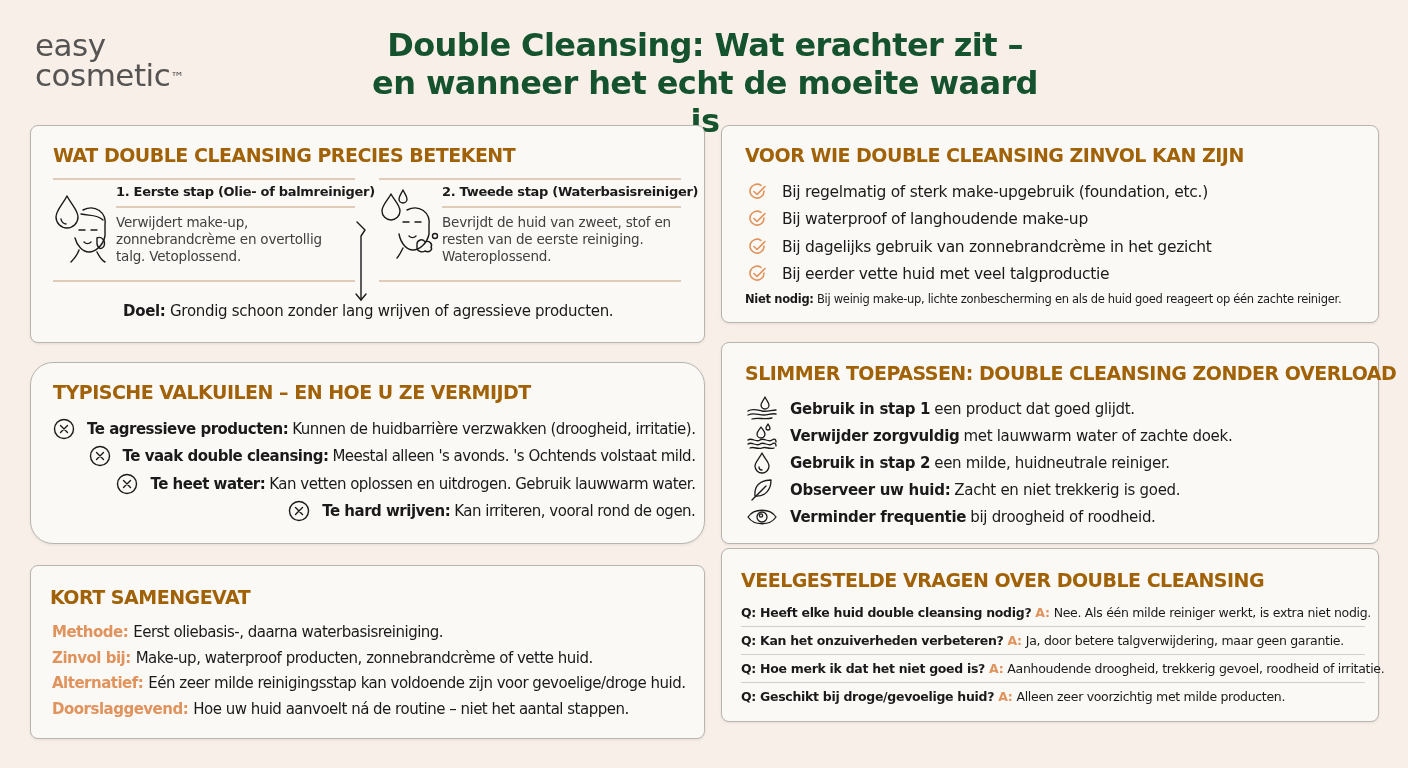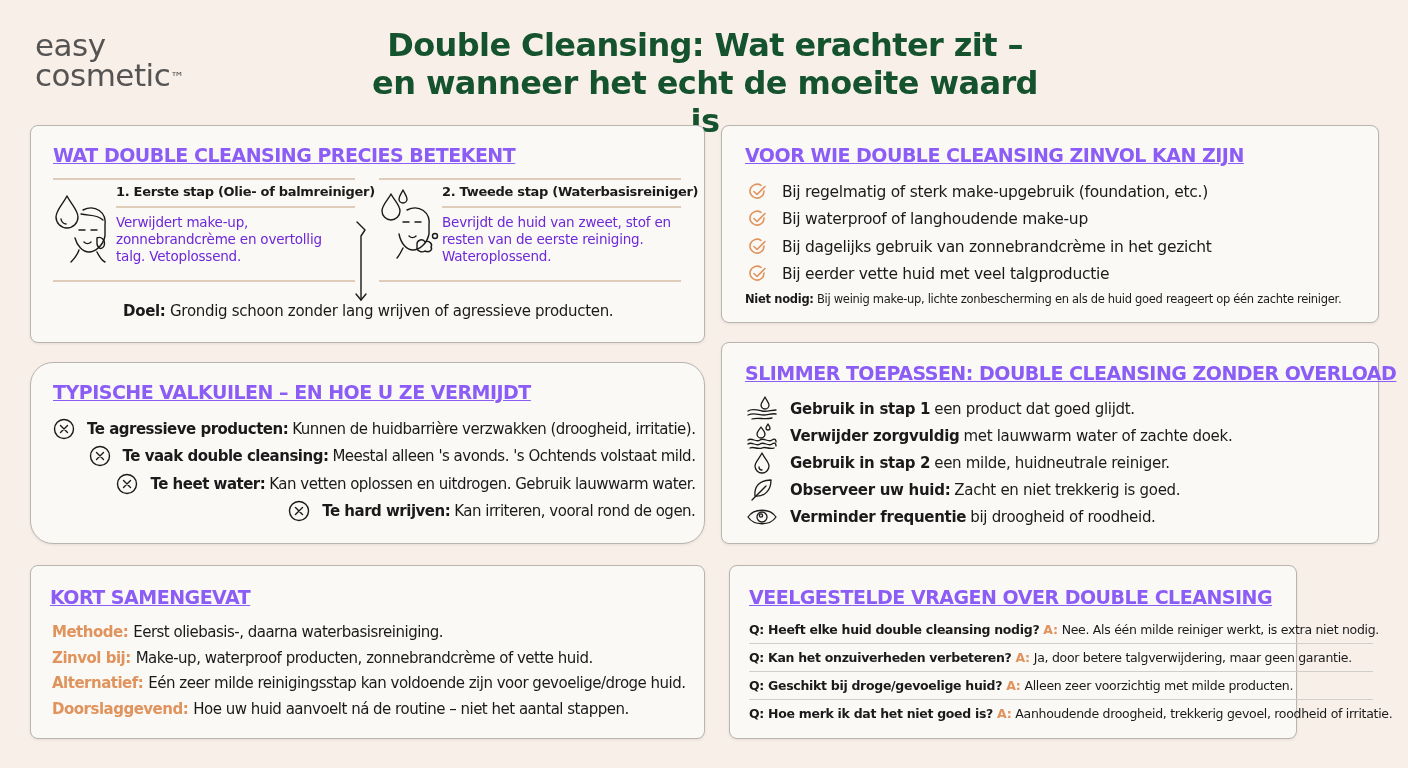--- a/index.html
+++ b/index.html
@@ -21,37 +21,36 @@
     text-align: center; font-size: 32px; line-height: 38px; color: #14532d;
     letter-spacing: -0.6px;
   }
   .title b { font-weight: bold; }
   .card {
     position: absolute; background: #fbf9f6;
     border: 1.5px solid #b8b4ae; border-radius: 8px;
     box-shadow: 0 1px 3px rgba(0,0,0,0.08);
   }
   .card h2 {
-    font-size: 19px; font-weight: bold; color: #8b5cf6; letter-spacing: -0.5px;
+    font-size: 19px; font-weight: bold; color: #a16207; letter-spacing: -0.5px;
     white-space: nowrap;
-    text-decoration: underline;
   }
   #card-what { left: 30px; top: 125px; width: 675px; height: 218px; }
   #card-who { left: 721px; top: 125px; width: 658px; height: 198px; }
   #card-pitfalls { left: 30px; top: 362px; width: 675px; height: 182px; border-radius: 23px; }
   #card-smart { left: 721px; top: 342px; width: 658px; height: 202px; }
   #card-summary { left: 30px; top: 565px; width: 675px; height: 174px; }
-  #card-faq { left: 721px; top: 565px; width: 568px; height: 174px; margin-left: 8px; }
+  #card-faq { left: 721px; top: 548px; width: 658px; height: 174px; }
 
   
   #card-what h2 { position: absolute; left: 22px; top: 18px; }
   .step { position: absolute; top: 52px; }
   .step .rule { position: absolute; height: 1.5px; background: #e0cdb9; }
   .step .step-title { position: absolute; font-size: 13px; font-weight: bold; white-space: nowrap; letter-spacing: -0.3px; }
-  .step .step-text { position: absolute; font-size: 13.5px; line-height: 17px; color: #6d28d9; letter-spacing: -0.2px; }
+  .step .step-text { position: absolute; font-size: 13.5px; line-height: 17px; color: #404040; letter-spacing: -0.2px; }
   .step svg { position: absolute; }
   .arrow-svg { position: absolute; left: 322px; top: 90px; }
   .goal { position: absolute; left: 92px; top: 176px; font-size: 15px; white-space: nowrap; letter-spacing: -0.3px; }
   .goal b { font-weight: bold; }
 
   
   #card-who h2 { position: absolute; left: 23px; top: 18px; }
   .check-list { position: absolute; left: 26px; top: 52px; list-style: none; }
   .check-list li { display: flex; align-items: center; height: 27.5px; font-size: 15.5px; letter-spacing: -0.3px; white-space: nowrap; }
   .check-list li svg { margin-right: 14px; flex: none; }
@@ -293,16 +292,16 @@
     <li><span class="k">Alternatief:</span><span>Eén zeer milde reinigingsstap kan voldoende zijn voor gevoelige/droge huid.</span></li>
     <li><span class="k">Doorslaggevend:</span><span>Hoe uw huid aanvoelt ná de routine – niet het aantal stappen.</span></li>
   </ul>
 </section>
 
 <section class="card" id="card-faq">
   <h2>VEELGESTELDE VRAGEN OVER DOUBLE CLEANSING</h2>
   <ul class="faq-list">
     <li><span class="q">Q: Heeft elke huid double cleansing nodig?</span><span class="a-label">A:</span><span>Nee. Als één milde reiniger werkt, is extra niet nodig.</span></li>
     <li><span class="q">Q: Kan het onzuiverheden verbeteren?</span><span class="a-label">A:</span><span>Ja, door betere talgverwijdering, maar geen garantie.</span></li>
+    <li><span class="q">Q: Hoe merk ik dat het niet goed is?</span><span class="a-label">A:</span><span>Aanhoudende droogheid, trekkerig gevoel, roodheid of irritatie.</span></li>
     <li><span class="q">Q: Geschikt bij droge/gevoelige huid?</span><span class="a-label">A:</span><span>Alleen zeer voorzichtig met milde producten.</span></li>
-    <li><span class="q">Q: Hoe merk ik dat het niet goed is?</span><span class="a-label">A:</span><span>Aanhoudende droogheid, trekkerig gevoel, roodheid of irritatie.</span></li>
   </ul>
 </section>
 
 </body></html>

